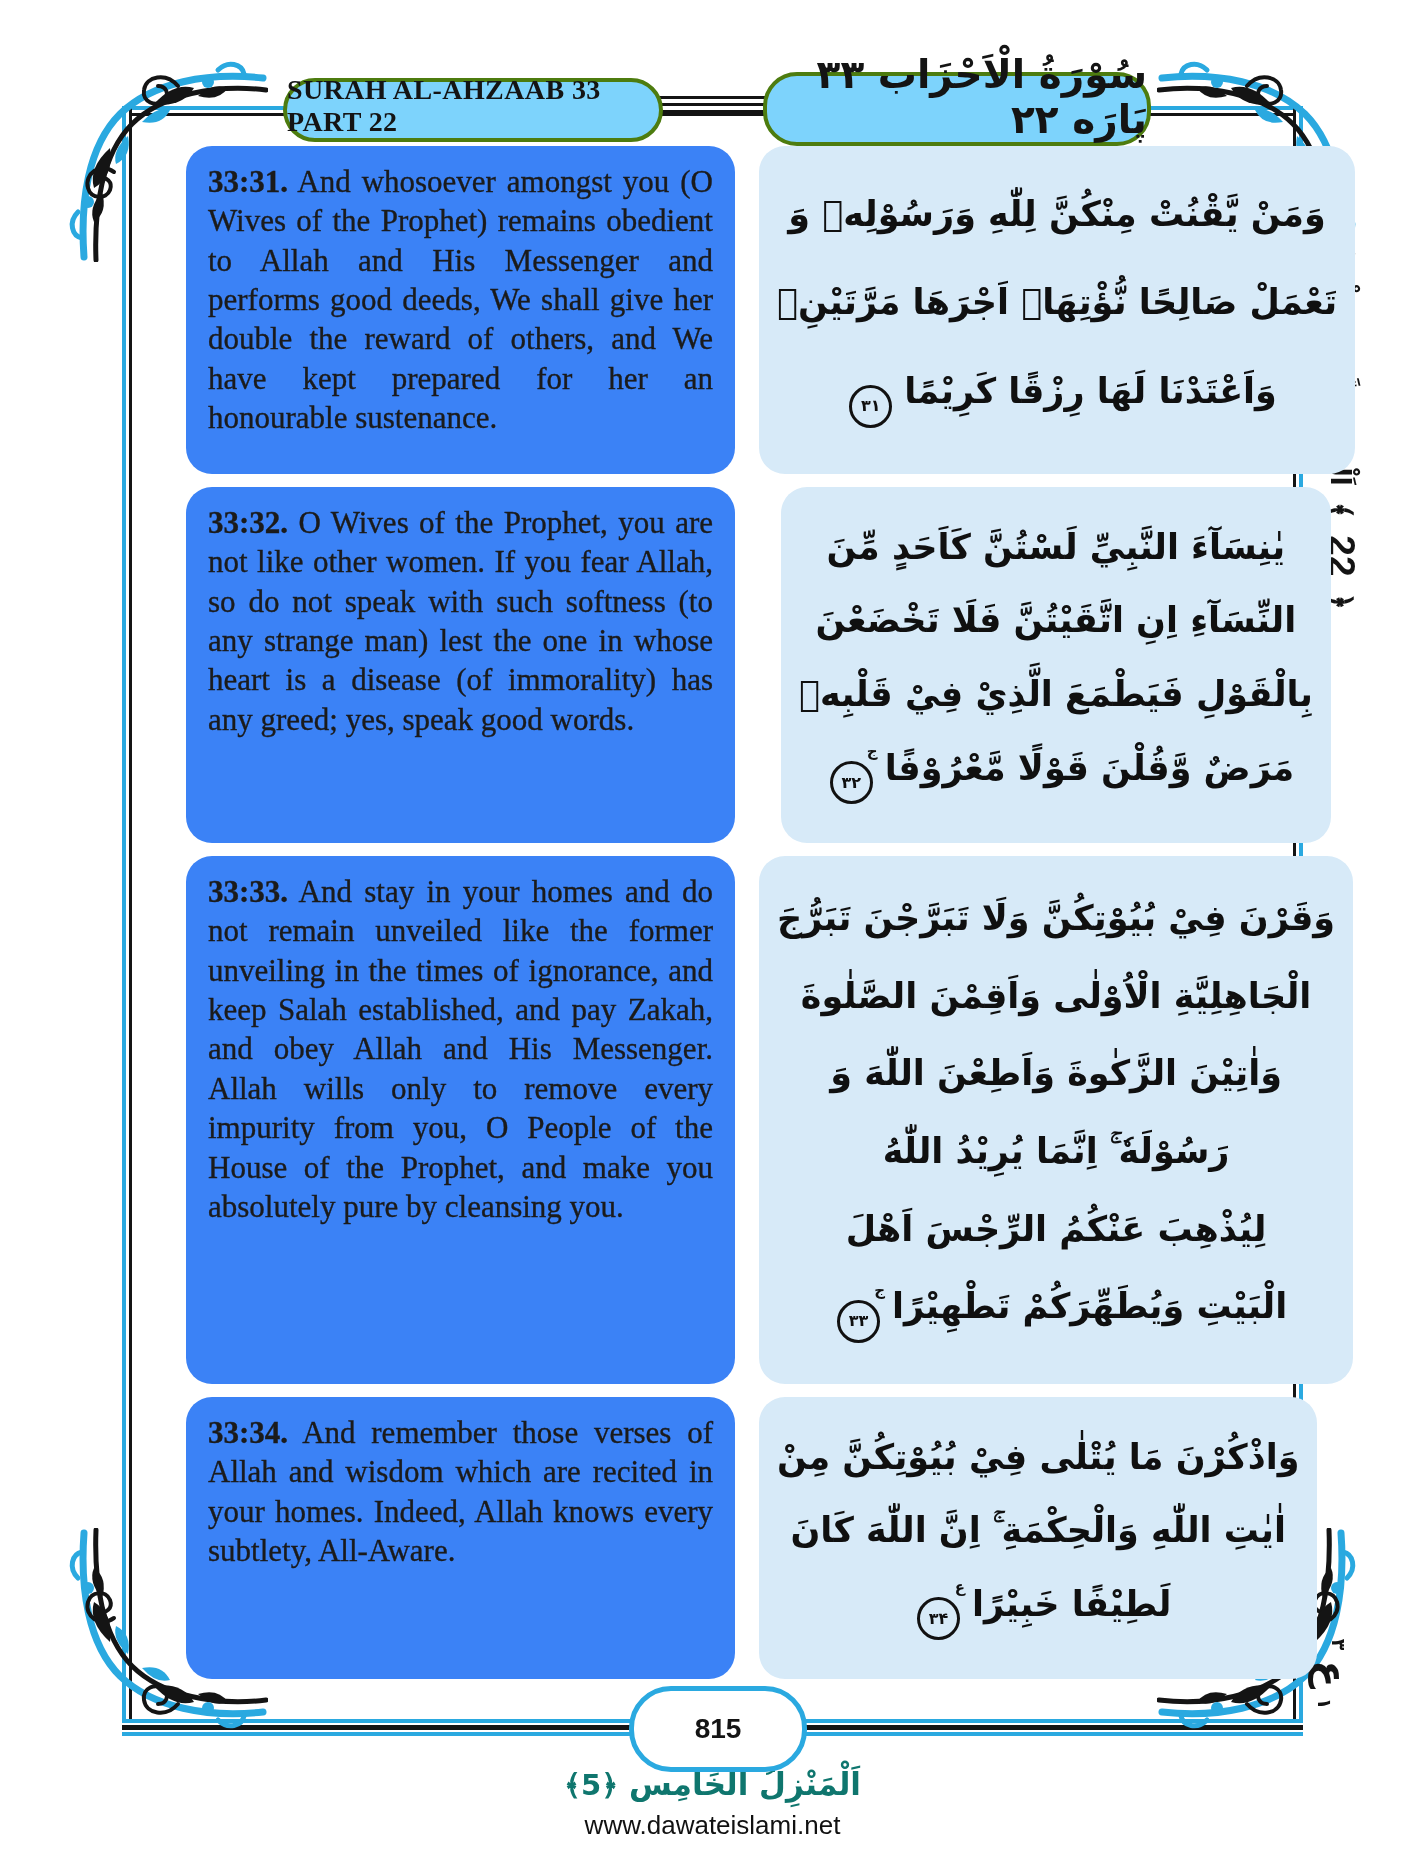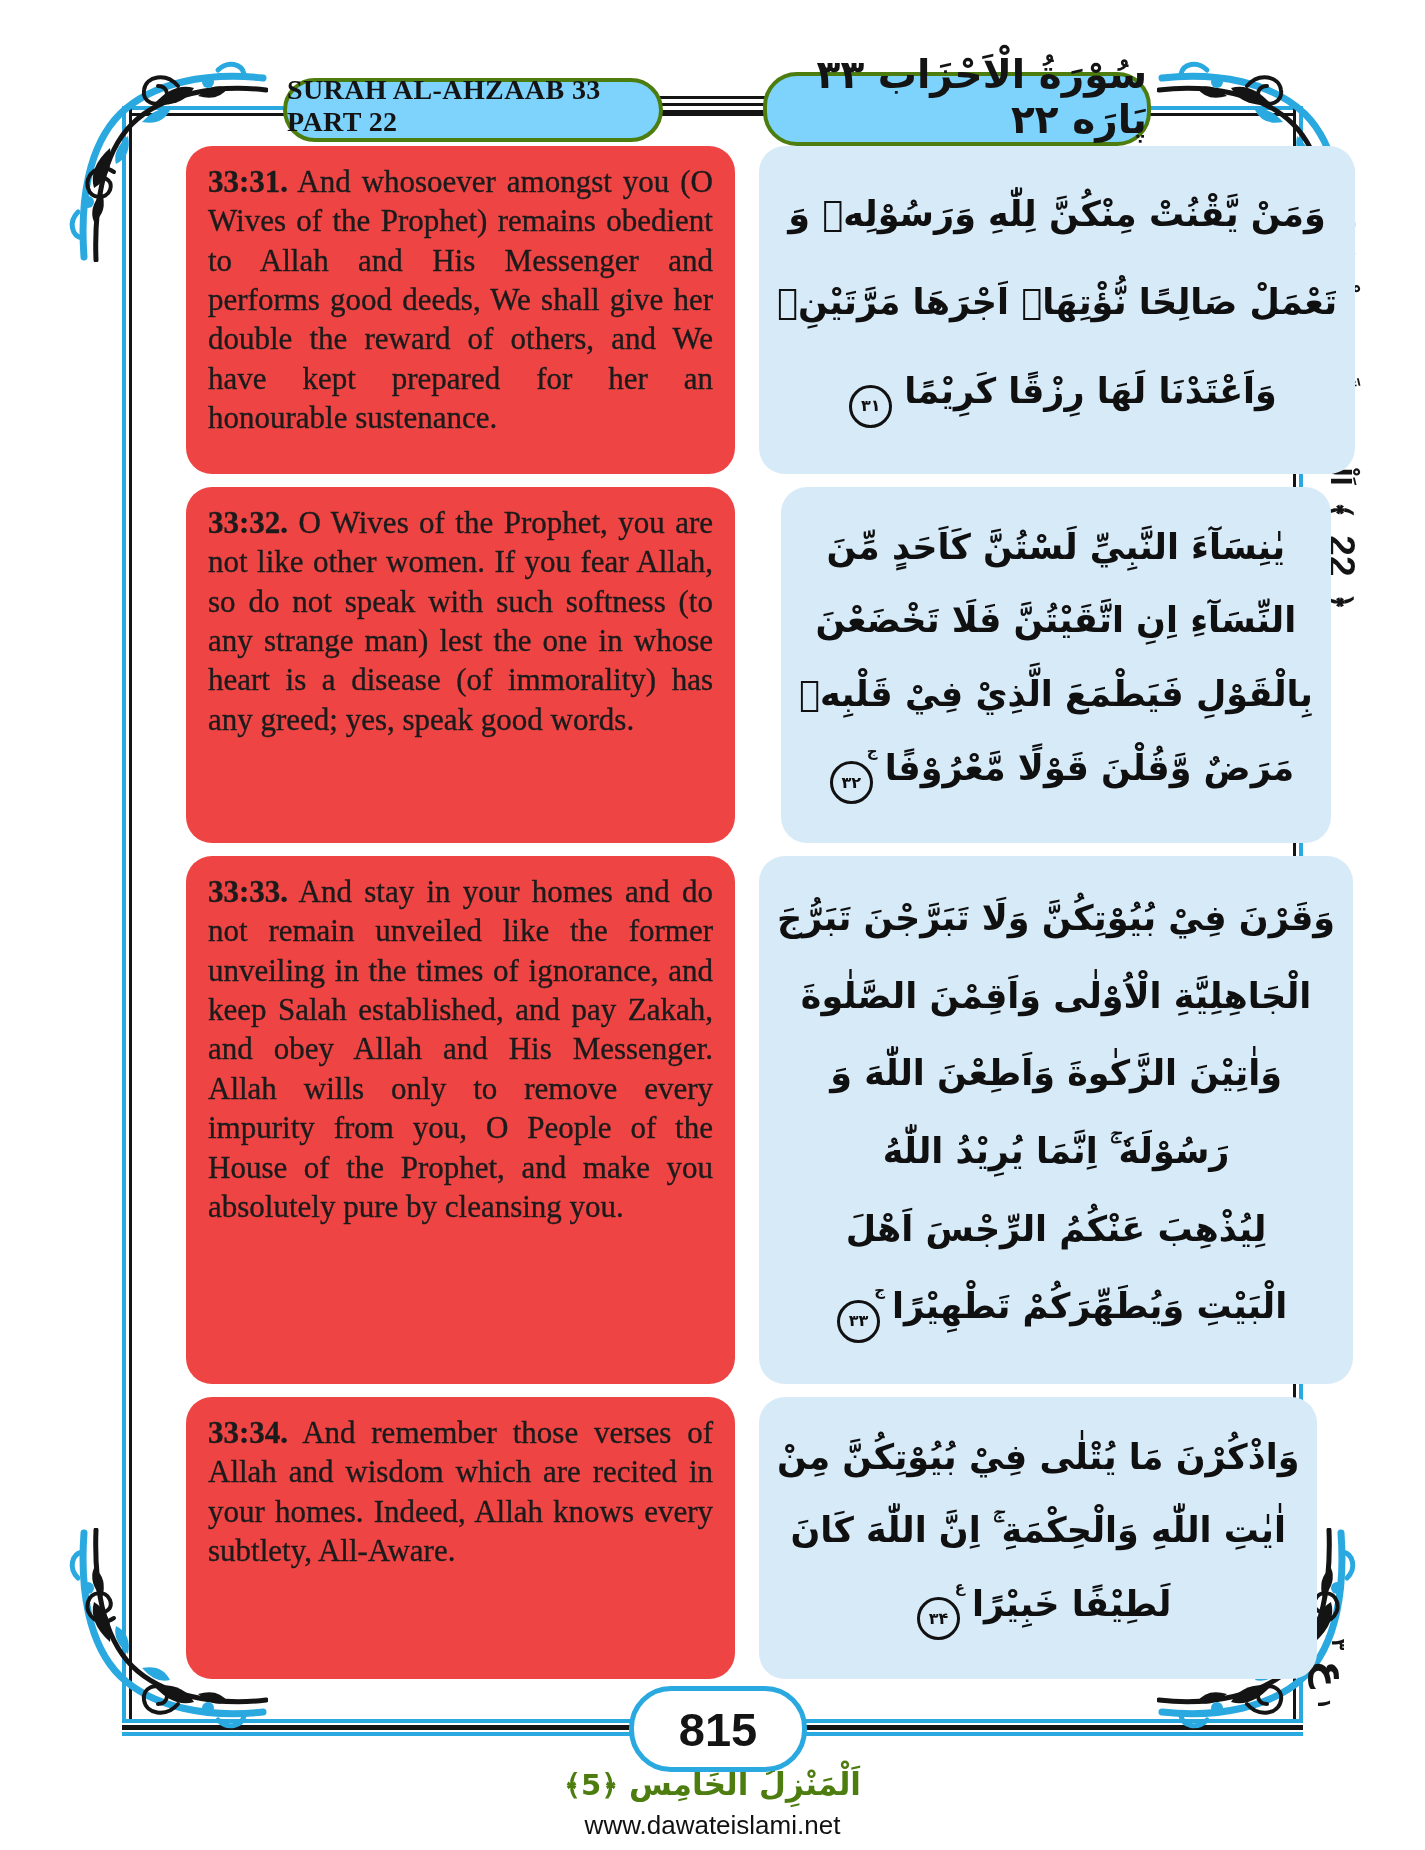--- a/index.html
+++ b/index.html
@@ -36,21 +36,21 @@
 
   
   .content{position:absolute;left:186px;top:146px;width:1080px;z-index:2;
            display:flex;flex-direction:column;gap:13px;}
   .row{display:flex;gap:24px;}
   .row:nth-child(1){min-height:328px;}
   .row:nth-child(2){min-height:356px;gap:46px;}
   .row:nth-child(3){min-height:528px;}
   .row:nth-child(4){min-height:282px;}
 
-  .en-block{flex:0 0 505px;background:#ef4444;border-radius:26px;padding:16px 22px 23px 22px;}
+  .en-block{flex:0 0 505px;background:#3b82f6;border-radius:26px;padding:16px 22px 23px 22px;}
   .en{margin:0;font-size:31px;line-height:1.27;text-align:justify;color:#1b1b1b;
       -webkit-text-stroke:0.35px #1b1b1b;}
   .en .vnum{font-weight:700;}
 
   .ar-block{flex:1;background:#D7EAF8;border-radius:26px;padding:24px 18px;
             display:flex;flex-direction:column;justify-content:space-around;direction:rtl;}
   .ar-line{font-family:"DejaVu Sans",sans-serif;font-size:35px;font-weight:700;color:#101010;
            text-align:center;line-height:1.25;white-space:nowrap;}
 
   .ayah{display:inline-flex;align-items:center;justify-content:center;
@@ -71,23 +71,23 @@
         transform:rotate(90deg);display:flex;align-items:center;justify-content:center;gap:10px;
         font-family:"DejaVu Sans",sans-serif;color:#141414;}
   .ruku .r-top{font-size:19px;font-weight:700;margin-top:-14px;}
   .ruku .r-ain{font-size:40px;font-weight:700;}
   .ruku .r-bot{font-size:19px;font-weight:700;margin-bottom:-14px;}
 
   
   .page-num{position:absolute;left:629px;top:1686px;width:168px;height:76px;background:#fff;
             border:5px solid #2AA9E0;border-radius:42px;z-index:3;
             display:flex;align-items:center;justify-content:center;
-            font-family:"Liberation Sans",sans-serif;font-size:47px;font-weight:700;color:#141414;}
+            font-family:"Liberation Sans",sans-serif;font-size:28px;font-weight:700;color:#141414;}
   .manzil{position:absolute;left:0;top:1766px;width:100%;text-align:center;direction:rtl;z-index:2;
-          font-family:"DejaVu Sans",sans-serif;font-size:31px;font-weight:700;color:#4d7c0f;}
+          font-family:"DejaVu Sans",sans-serif;font-size:31px;font-weight:700;color:#0f766e;}
   .manzil .mnum{font-size:29px;}
   .website{position:absolute;left:0;top:1810px;width:100%;text-align:center;z-index:2;
            font-family:"Liberation Sans",sans-serif;font-size:26px;color:#111;}
 </style>
 </head>
 <body>
 
 <svg width="0" height="0" style="position:absolute">
   <defs>
     <symbol id="flourish" viewBox="0 0 210 210">

